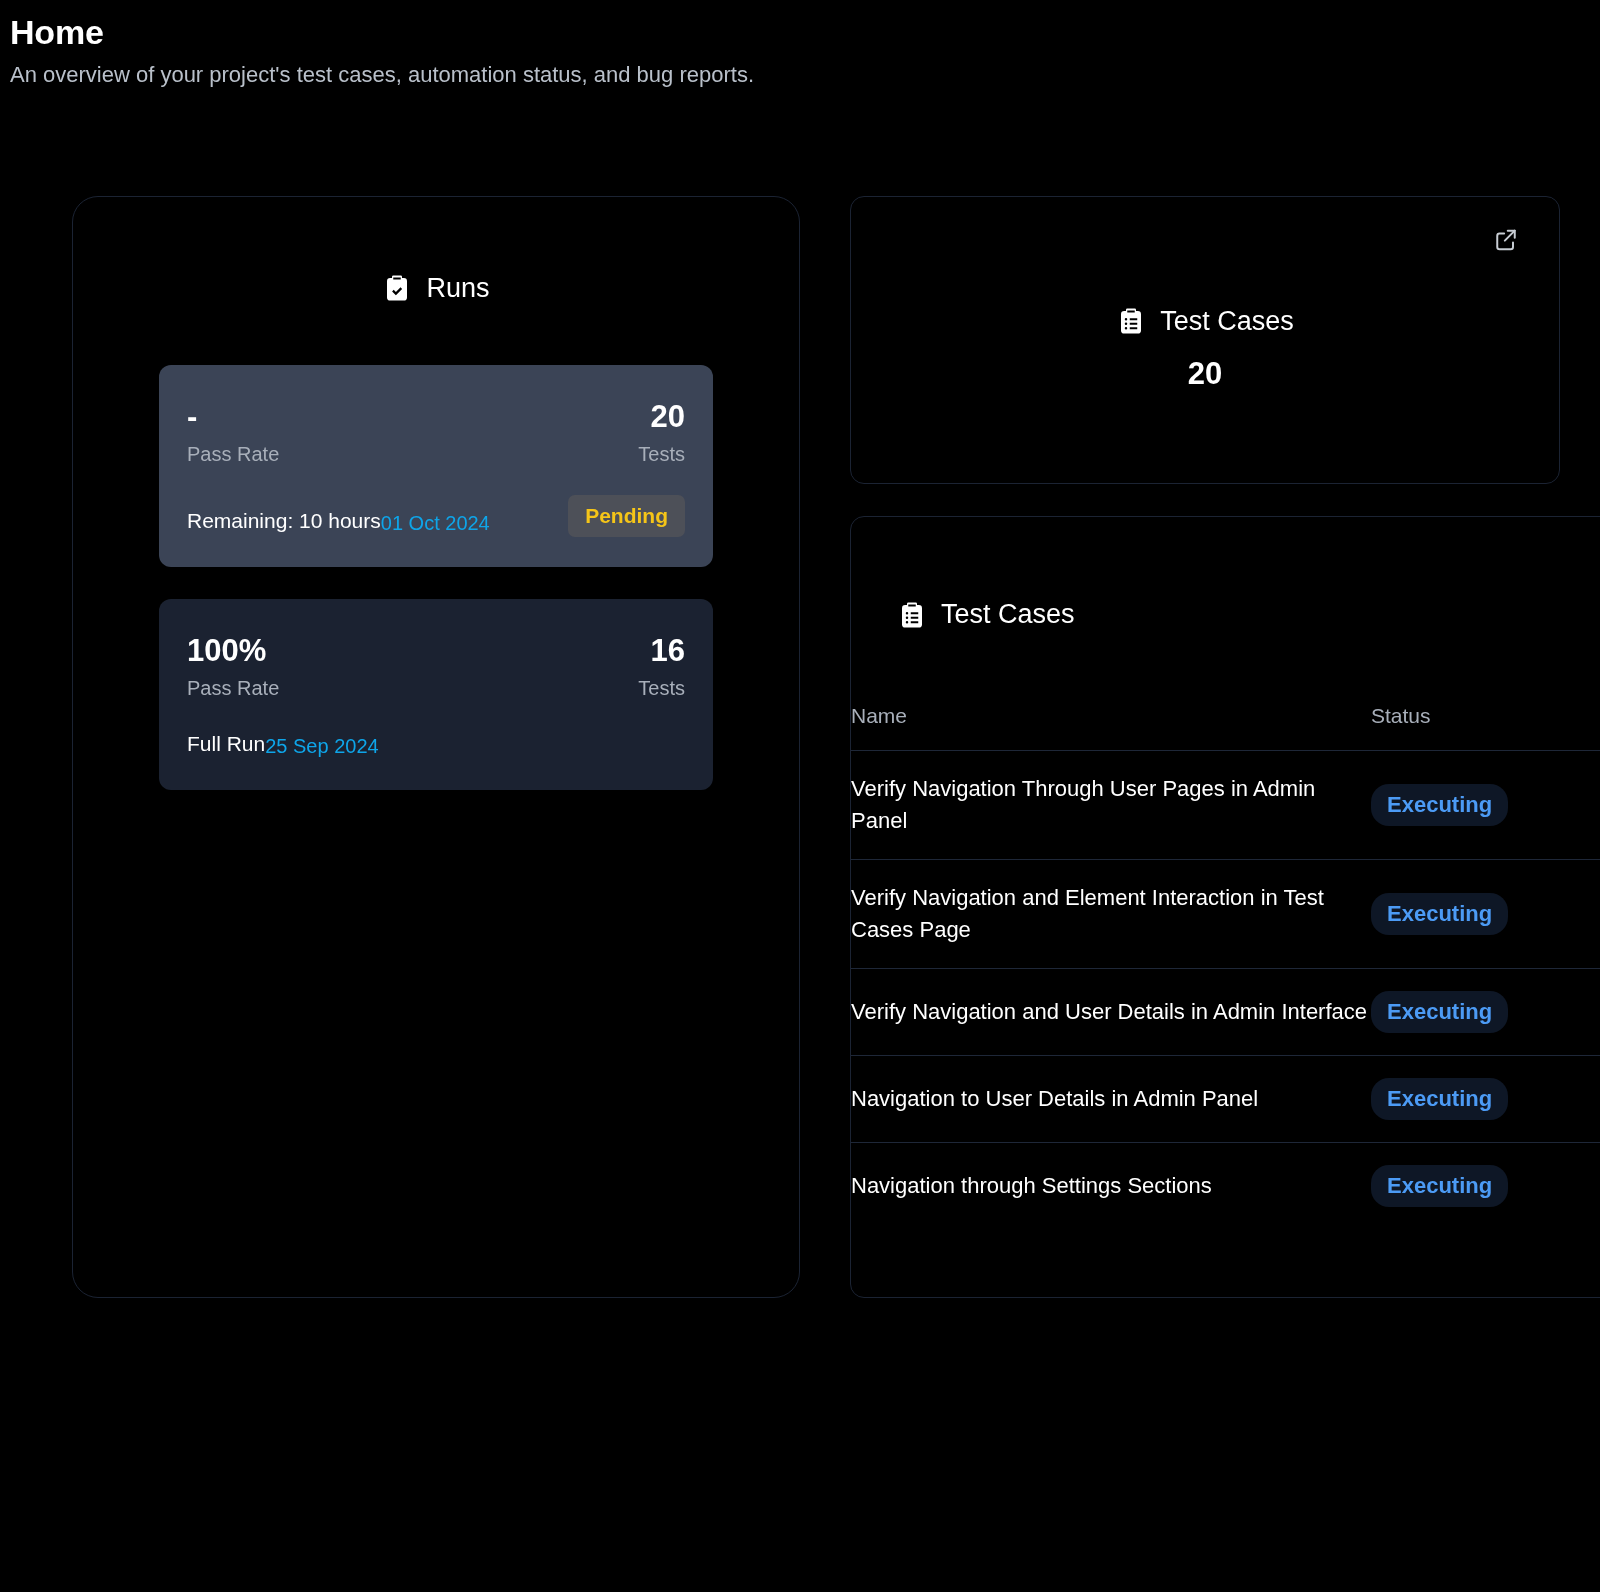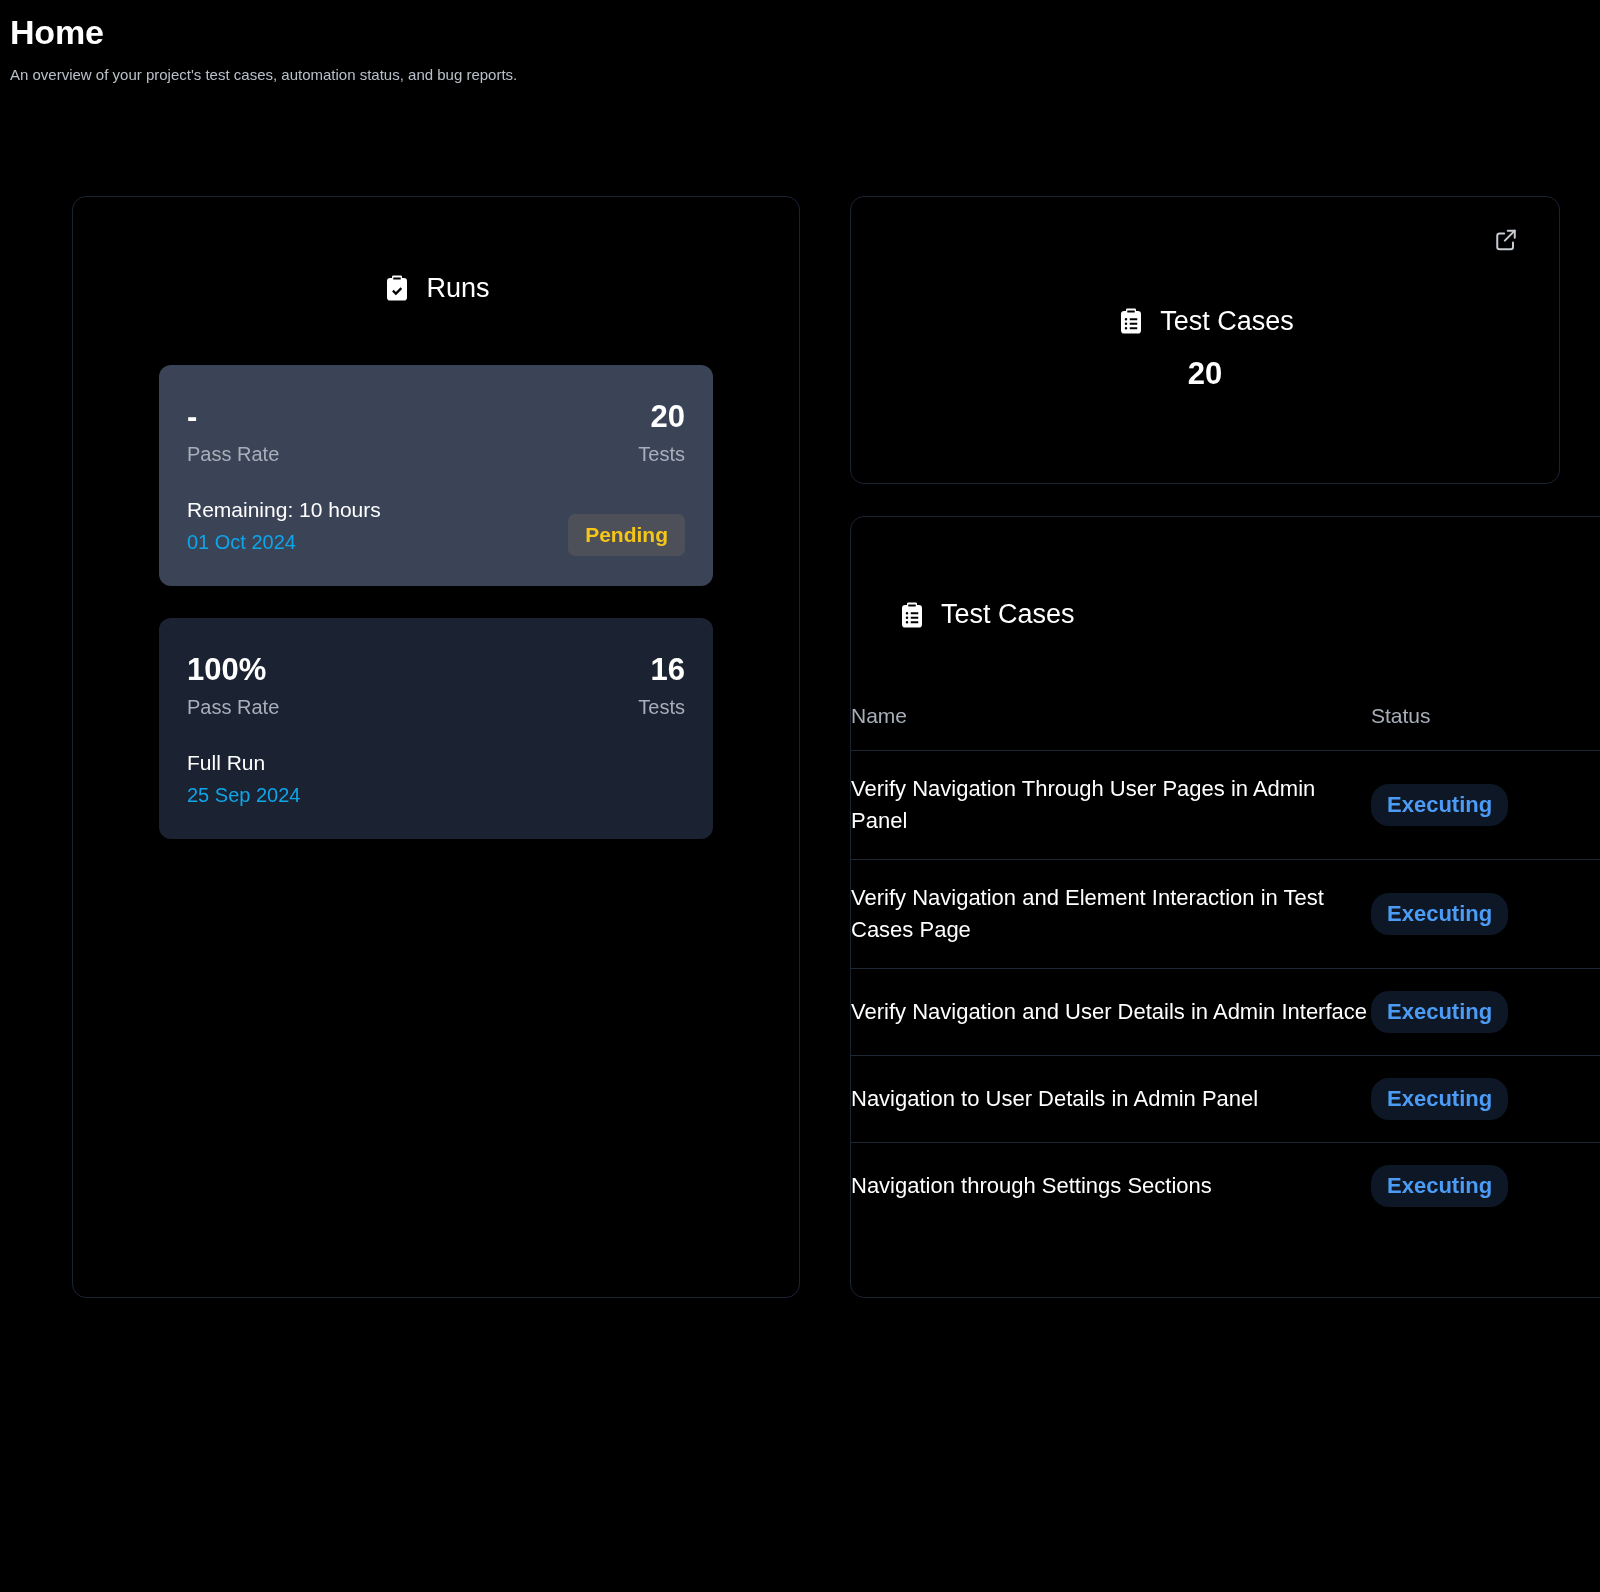--- a/index.html
+++ b/index.html
@@ -22,21 +22,21 @@
     padding: 10px 0 0 10px;
   }
   .page-title {
     font-size: 34px;
     font-weight: bold;
     line-height: 44px;
     color: #ffffff;
     letter-spacing: -0.2px;
   }
   .page-subtitle {
-    font-size: 15px;
+    font-size: 22px;
     line-height: 34px;
     color: #b9c0ca;
     font-weight: 400;
     margin-top: 4px;
   }
 
   
   .layout {
     position: absolute;
     top: 196px;
@@ -51,20 +51,21 @@
   }
 
   
   .runs-panel {
     position: absolute;
     left: 72px;
     top: 0;
     width: 728px;
     height: 1102px;
     padding: 0;
+    border-radius: 26px;
   }
 
   .panel-heading {
     display: flex;
     align-items: center;
     justify-content: center;
     gap: 14px;
     margin-top: 76px;
   }
   .panel-heading .heading-label {
@@ -117,21 +118,21 @@
     margin-top: 6px;
     font-weight: 400;
   }
 
   .run-row-bottom {
     margin-top: 28px;
     display: flex;
     justify-content: space-between;
     align-items: flex-end;
   }
-  .run-meta { display: flex; flex-direction: column; }
+  .run-meta { display: flex; flex-direction: row; }
   .run-name {
     font-size: 21px;
     line-height: 30px;
     color: #ffffff;
     font-weight: 400;
   }
   .run-date {
     font-size: 20px;
     line-height: 28px;
     color: #0ea5e9;

